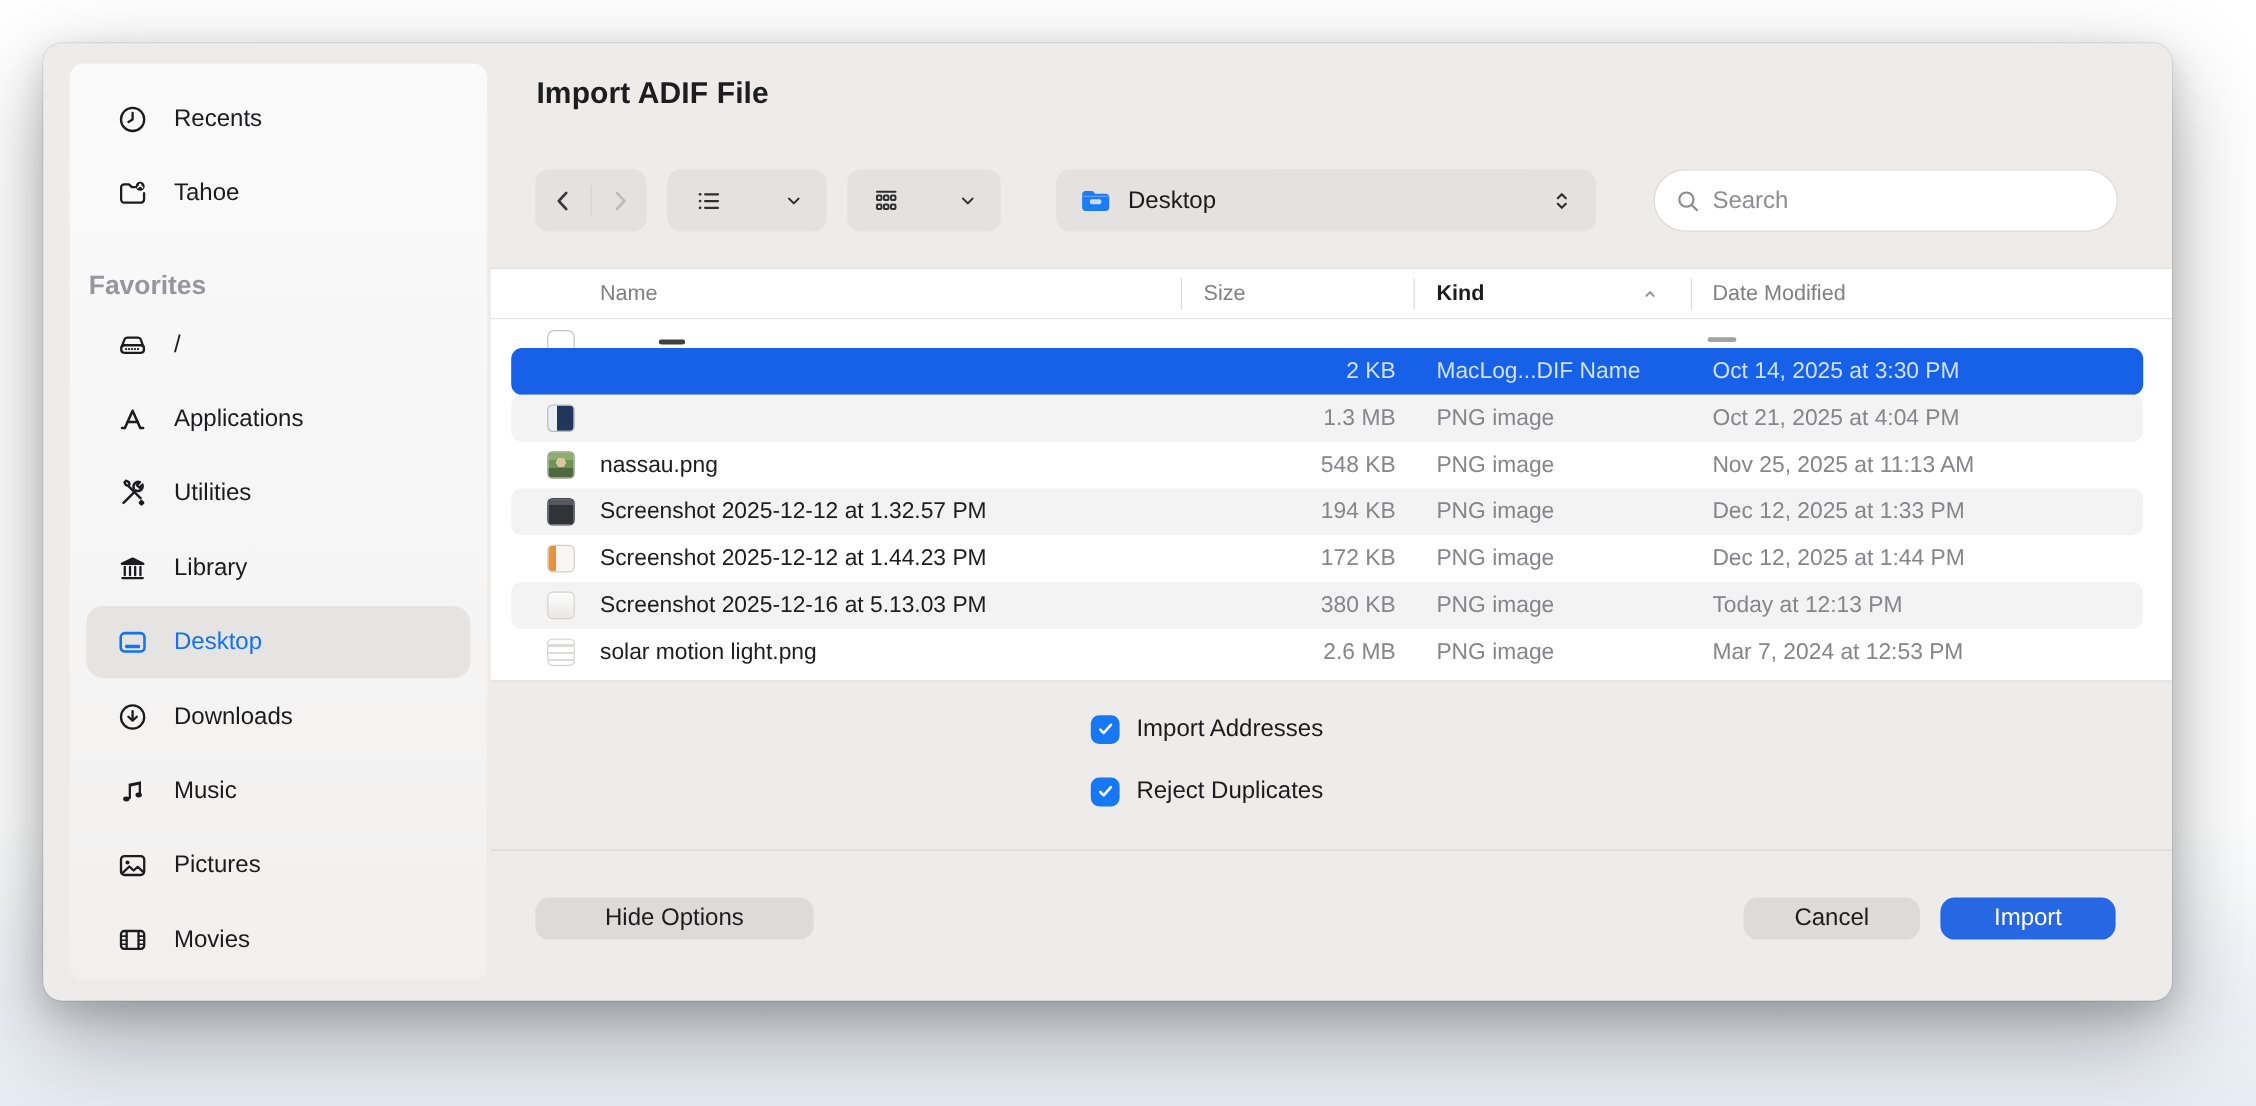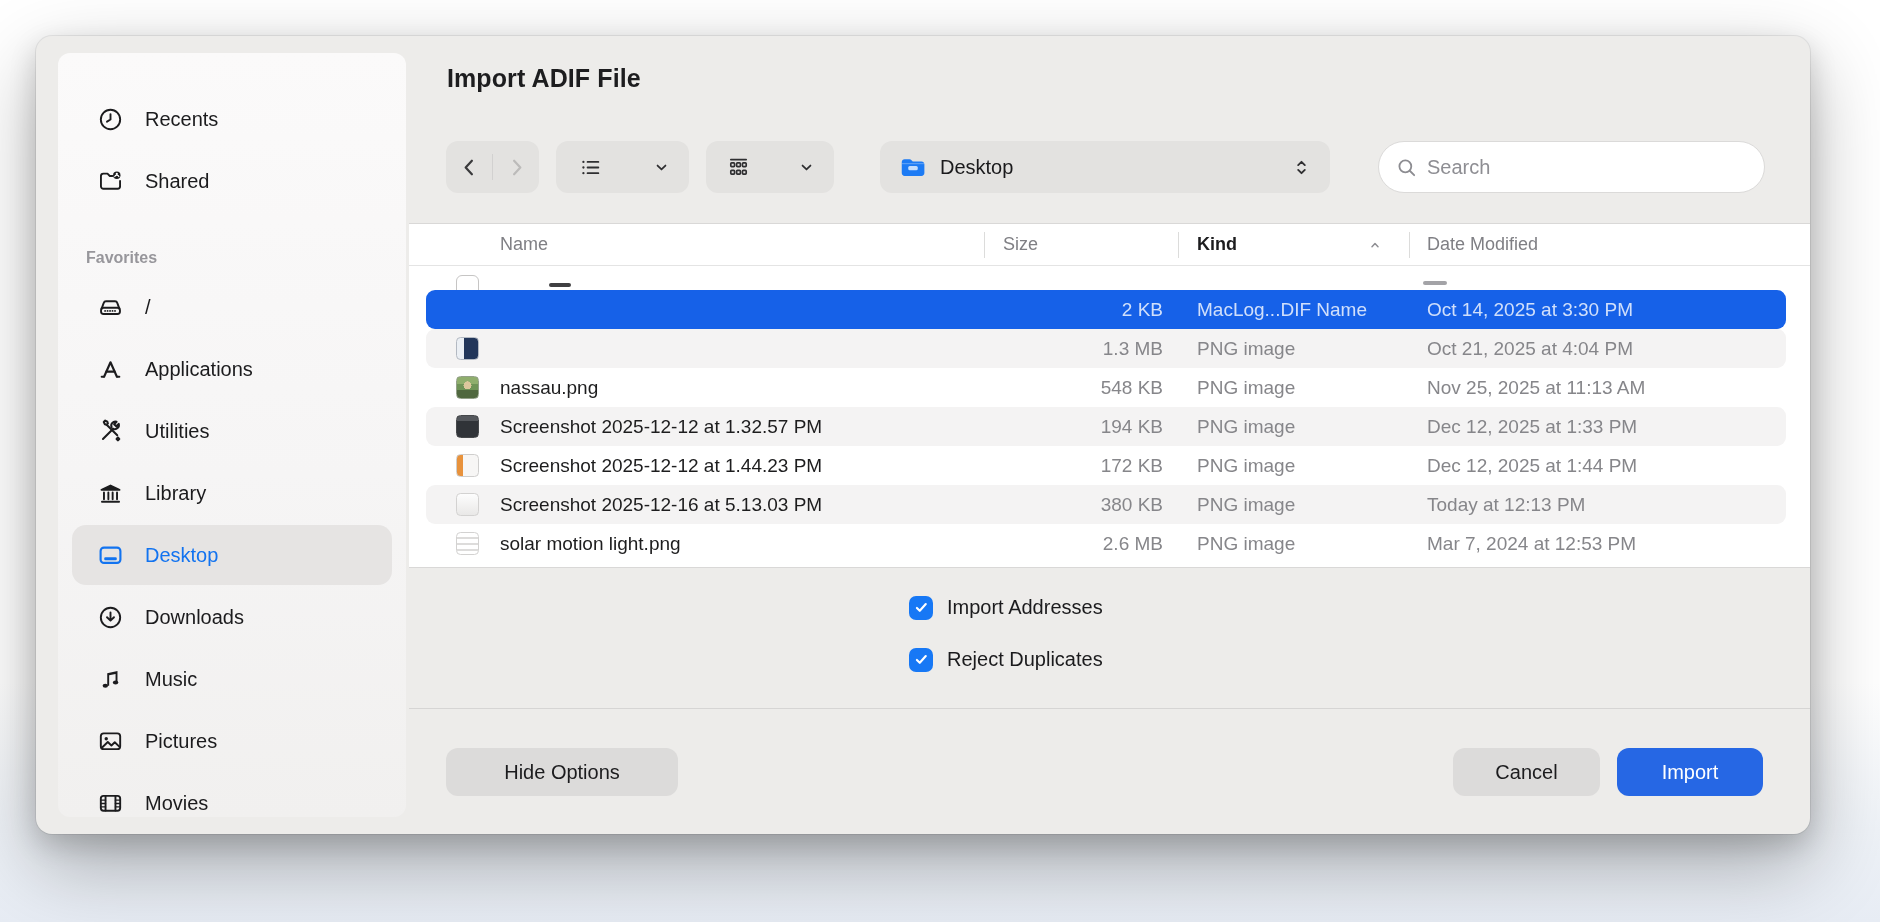--- a/index.html
+++ b/index.html
@@ -11,29 +11,29 @@
   }
   .window{
     position:absolute;left:36px;top:36px;width:1774px;height:798px;
     background:#edecea;border-radius:16px;
     box-shadow:0 0 0 1px rgba(0,0,0,.07),0 30px 80px rgba(0,0,0,.30),0 10px 28px rgba(0,0,0,.16);
   }
   
   .sidebar{
     position:absolute;left:22px;top:17px;width:348px;height:764px;border-radius:12px;
     background:linear-gradient(180deg,#fbfafa 0%,#f6f5f5 55%,#f1f0ef 100%);
-    overflow:hidden;padding-top:34px;box-sizing:border-box;
+    overflow:hidden;padding-top:14px;box-sizing:border-box;
   }
   .side-item{display:flex;align-items:center;height:60px;margin:2px 14px;border-radius:14px;padding-left:21px;cursor:default;}
   .side-item.selected{background:#e6e4e3;}
   .side-ic{width:34px;height:34px;display:flex;align-items:center;justify-content:center;color:#1c1c1e;flex:none;}
   .side-ic svg{width:27px;height:27px;display:block;}
   .side-item.selected .side-ic,.side-item.selected .side-label{color:#1273f0;}
   .side-label{margin-left:18px;font-size:20px;color:#1b1b1d;white-space:nowrap;}
-  .side-header{margin:35px 0 7px 28px;height:24px;line-height:24px;font-size:16px;font-weight:700;color:#97969b;}
+  .side-header{margin:35px 0 7px 16px;height:24px;line-height:24px;font-size:22px;font-weight:700;color:#97969b;}
   
   .title{position:absolute;left:411px;top:28px;font-size:25px;font-weight:600;color:#1d1d1f;letter-spacing:.1px;}
   .tb{position:absolute;top:105px;height:52px;background:#e3e2e0;border-radius:12px;display:flex;align-items:center;box-sizing:border-box;}
   .seg-nav{left:410px;width:93px;justify-content:center;}
   .seg-nav .half{flex:1;display:flex;align-items:center;justify-content:center;height:100%;}
   .seg-nav .vdiv{width:1px;height:26px;background:#d2d1d0;}
   .seg2{left:520px;width:133px;justify-content:space-between;padding:0 18px 0 22px;}
   .seg3{left:670px;width:128px;justify-content:space-between;padding:0 18px 0 20px;}
   .dropdown{left:844px;width:450px;justify-content:flex-start;padding:0 18px;}
   .dd-label{margin-left:12px;font-size:20px;color:#1a1a1c;flex:1;}
@@ -83,21 +83,21 @@
   .thumb.dark-shot{background:linear-gradient(180deg,#54575c 0 22%,#303338 22%);border:1px solid #45474a;}
   .thumb.light-shot{background:linear-gradient(90deg,#e8923c 2px 6px,#f7f6f5 6px);border:1px solid #cfcecd;}
   .thumb.pale-shot{background:linear-gradient(180deg,#fdfdfd,#e9e8e7);border:1px solid #d3d2d1;}
   .thumb.doc{background:repeating-linear-gradient(180deg,#ffffff 0 4px,#dddcdb 4px 6px);border:1px solid #d3d2d1;}
   
   .optrow{position:absolute;left:873px;height:25px;display:flex;align-items:center;}
   .cb{width:24px;height:24px;border-radius:7px;background:#1778f5;display:flex;align-items:center;justify-content:center;flex:none;}
   .cb svg{width:19px;height:19px;}
   .cblabel{margin-left:14px;font-size:20px;color:#1b1b1d;white-space:nowrap;}
   .hr{position:absolute;left:373px;top:672px;width:1401px;height:1px;background:#d6d5d4;}
-  .btn{position:absolute;top:712px;height:48px;border-radius:12px;background:#dcdbda;display:flex;align-items:center;justify-content:center;font-size:20px;color:#1c1c1e;box-sizing:border-box;}
+  .btn{position:absolute;top:712px;height:35px;border-radius:12px;background:#dcdbda;display:flex;align-items:center;justify-content:center;font-size:20px;color:#1c1c1e;box-sizing:border-box;}
   .btn-hide{left:410px;width:232px;}
   .btn-cancel{left:1417px;width:147px;}
   .btn-import{left:1581px;width:146px;background:#2667e4;color:#ffffff;font-weight:500;}
 </style>
 </head>
 <body>
 
 <div class="window">
 
   <aside class="sidebar">
@@ -113,21 +113,21 @@
   </div>
         <div class="side-item">
     <span class="side-ic">
             <svg viewBox="0 0 24 24" fill="none" stroke="currentColor" stroke-linecap="round" stroke-linejoin="round" stroke-width="1.7">
               <path d="M20.5 11.6v4.7c0 1.2-1 2.2-2.2 2.2H5.7c-1.2 0-2.2-1-2.2-2.2V7.2c0-1.2 1-2.2 2.2-2.2h3.6l2.1 2.1h2.4"></path>
               <circle cx="17.6" cy="6.4" r="3.3" fill="currentColor" stroke="none"></circle>
               <circle cx="17.6" cy="5.3" r="1" fill="#fff" stroke="none"></circle>
               <path d="M15.8 7.6a1.9 1.9 0 0 1 3.6 0" stroke="#fff" stroke-width="1.1"></path>
             </svg>
           </span>
-    <span class="side-label">Shared</span>
+    <span class="side-label">Tahoe</span>
   </div>
       </div>
     <div class="side-header">Favorites</div>
     <div id="side-favs">
         <div class="side-item">
     <span class="side-ic">
             <svg viewBox="0 0 24 24" fill="none" stroke="currentColor" stroke-linecap="round" stroke-linejoin="round" stroke-width="1.7">
               <path d="M4.2 12.8 6 7.9c.3-.9 1.1-1.4 2-1.4h8c.9 0 1.7.5 2 1.4l1.8 4.9"></path>
               <rect x="3.6" y="12.2" width="16.8" height="5.6" rx="2.2"></rect>
               <path d="M7.2 15h.01M9.4 15h.01M11.6 15h.01M13.8 15h.01M16 15h.01" stroke-width="1.7"></path>

